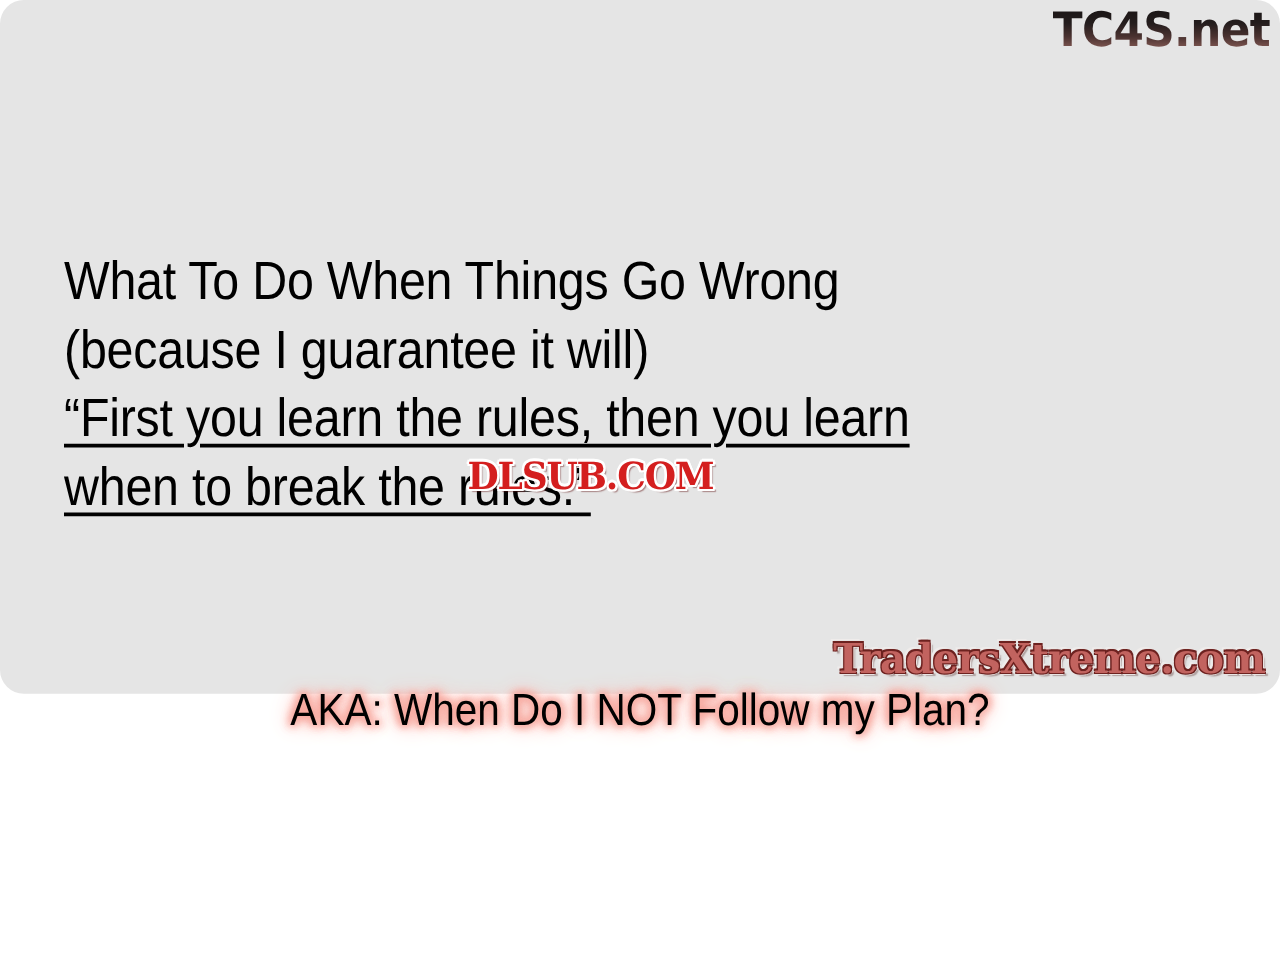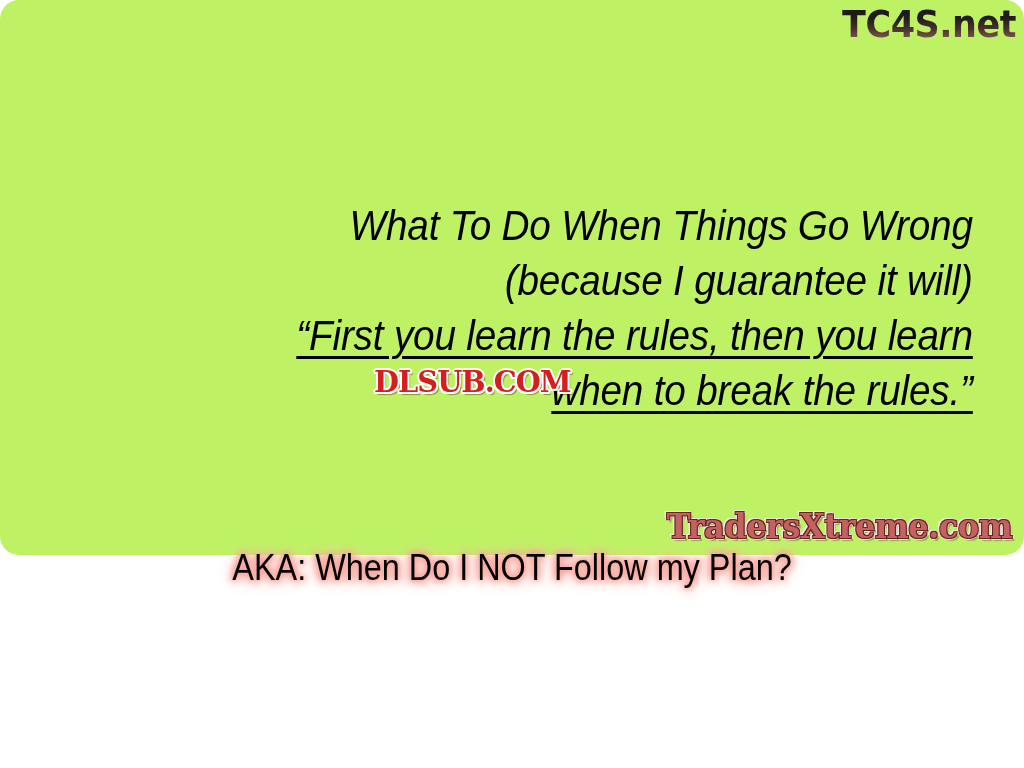--- a/index.html
+++ b/index.html
@@ -13,21 +13,21 @@
     height: 768px;
     overflow: hidden;
     font-family: "Liberation Sans", sans-serif;
     -webkit-font-smoothing: antialiased;
   }
 
   #slide {
     position: relative;
     width: 1024px;
     height: 555px;
-    background: #bef264;
+    background: #e5e5e5;
     border-radius: 19px;
   }
 
   
   #tc4s-logo {
     position: absolute;
     top: 2px;
     right: 8px;
     font-family: "DejaVu Sans", sans-serif;
     font-weight: bold;
@@ -44,24 +44,23 @@
     white-space: nowrap;
     user-select: none;
   }
 
   
   #heading-block {
     position: absolute;
     left: 0;
     top: 198px;
     width: 1024px;
-    text-align: right;
+    text-align: left;
     font-family: "Liberation Sans", sans-serif;
     color: #000000;
-    font-style: italic;
   }
   .hline {
     display: block;
     font-size: 43px;
     line-height: 55px;
     letter-spacing: -0.2px;
     transform: scaleX(0.90);
     white-space: nowrap;
     font-weight: normal;
   }

